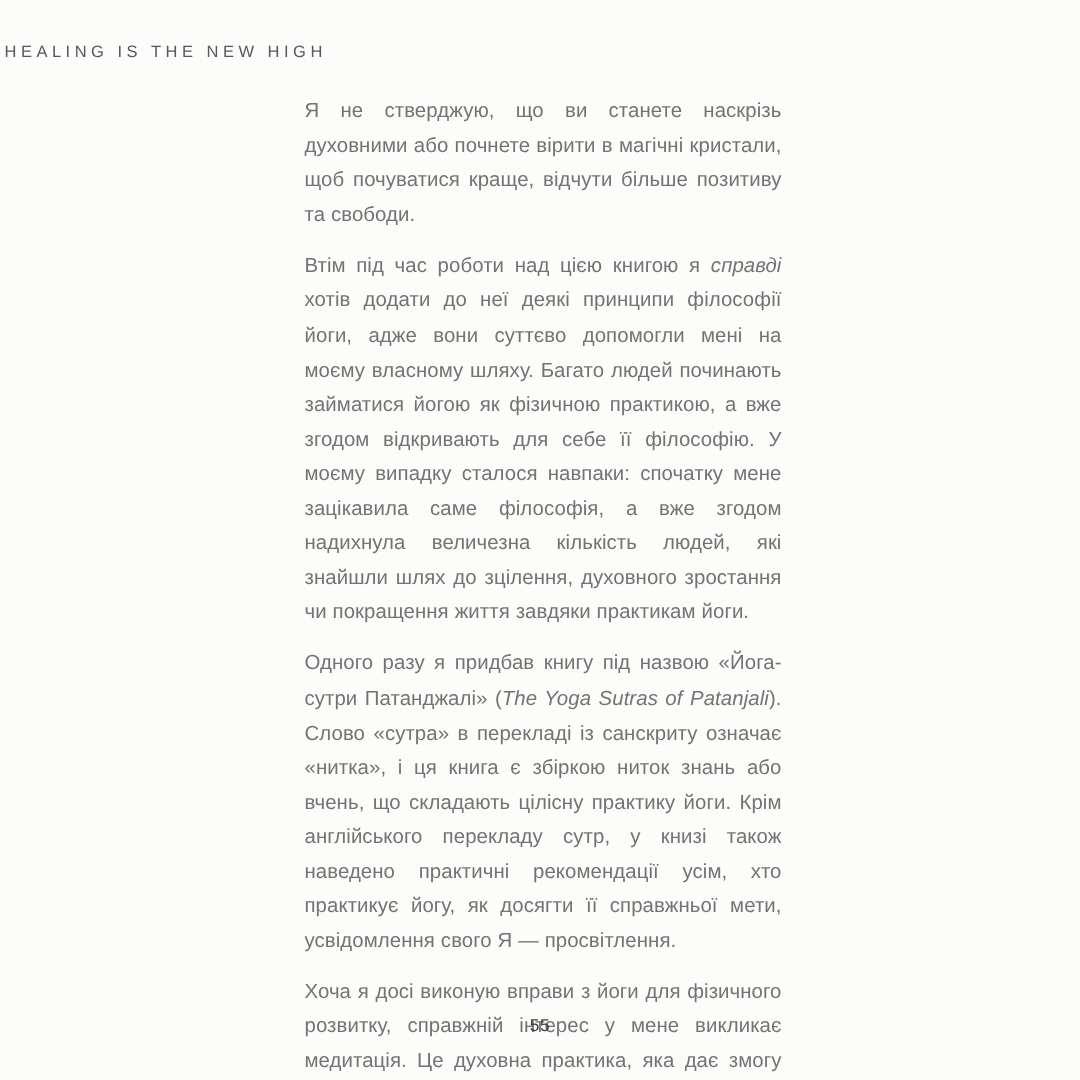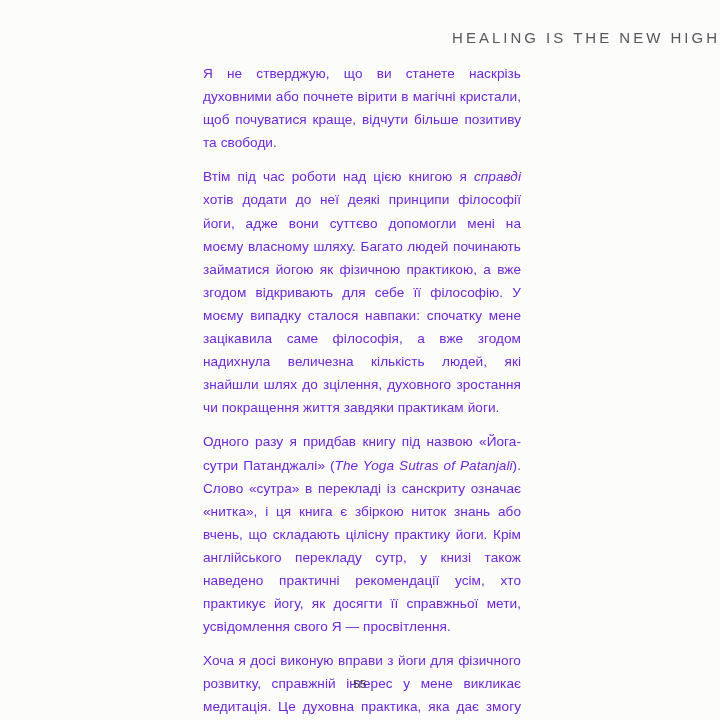--- a/index.html
+++ b/index.html
@@ -23,22 +23,22 @@
     height: 720px;
     background: #fcfcfa;
   }
 
   
   .running-head {
     position: absolute;
     top: 29px;
     left: 0;
     width: 720px;
-    text-align: right;
-    font-size: 15px;
+    text-align: left;
+    font-size: 11px;
     letter-spacing: 3.0px;
     color: #55585c;
     font-weight: 400;
     text-indent: 3.0px;
     white-space: nowrap;
   }
 
   
   .text-column {
     position: absolute;
@@ -46,21 +46,21 @@
     left: 203px;
     width: 318px;
   }
 
   .para {
     margin: 0 0 11px 0;
     font-size: 13.6px;
     line-height: 23.1px;
     text-align: justify;
     text-justify: inter-word;
-    color: #6d28d9;
+    color: #737373;
     font-weight: 400;
     letter-spacing: 0.05px;
     word-spacing: 0.1px;
     hyphens: none;
   }
   .para:last-child {
     margin-bottom: 0;
   }
   .para em {
   }

